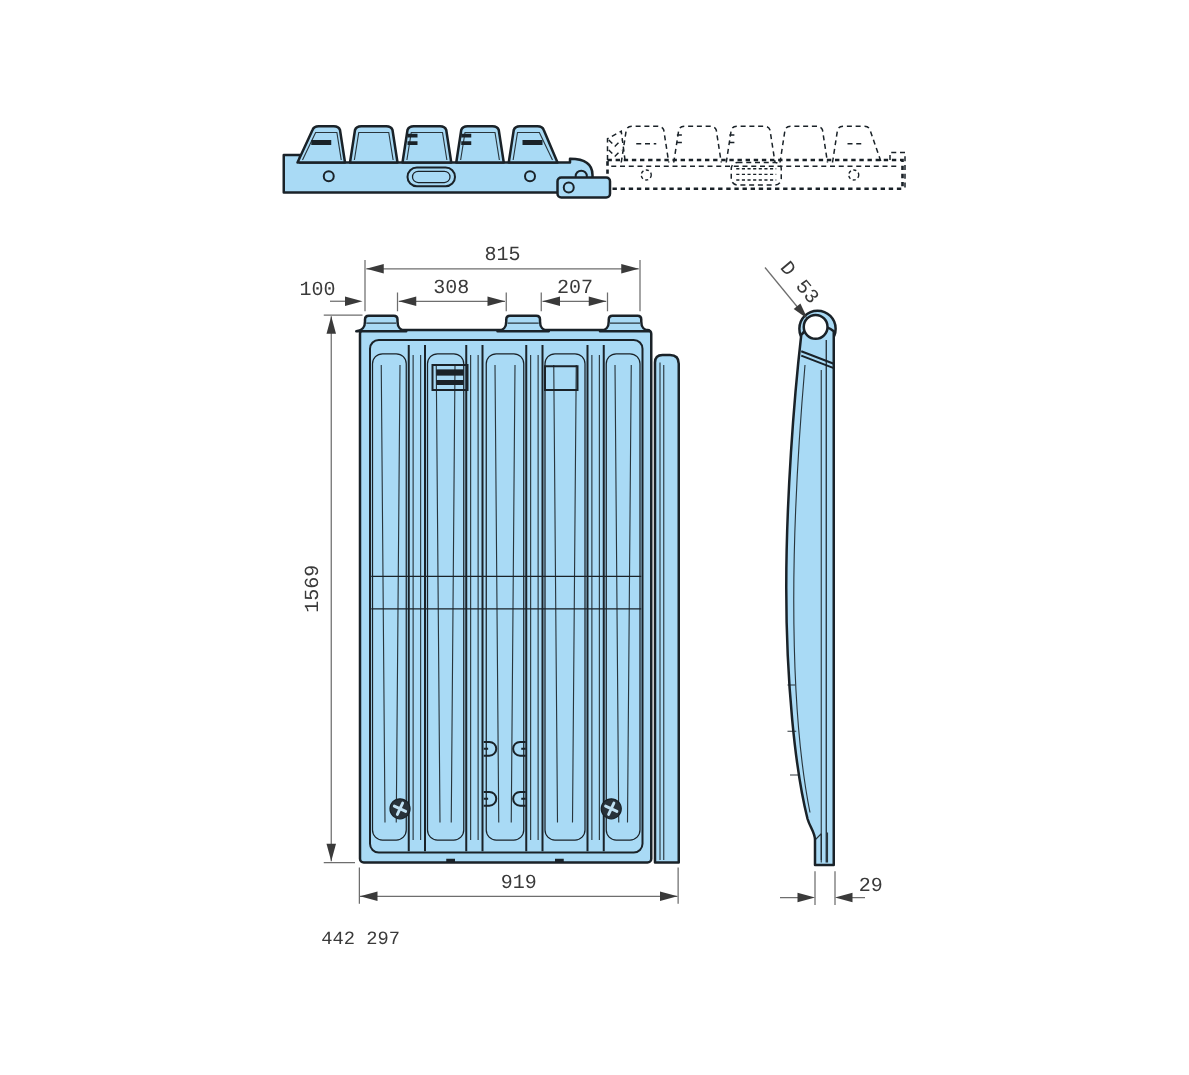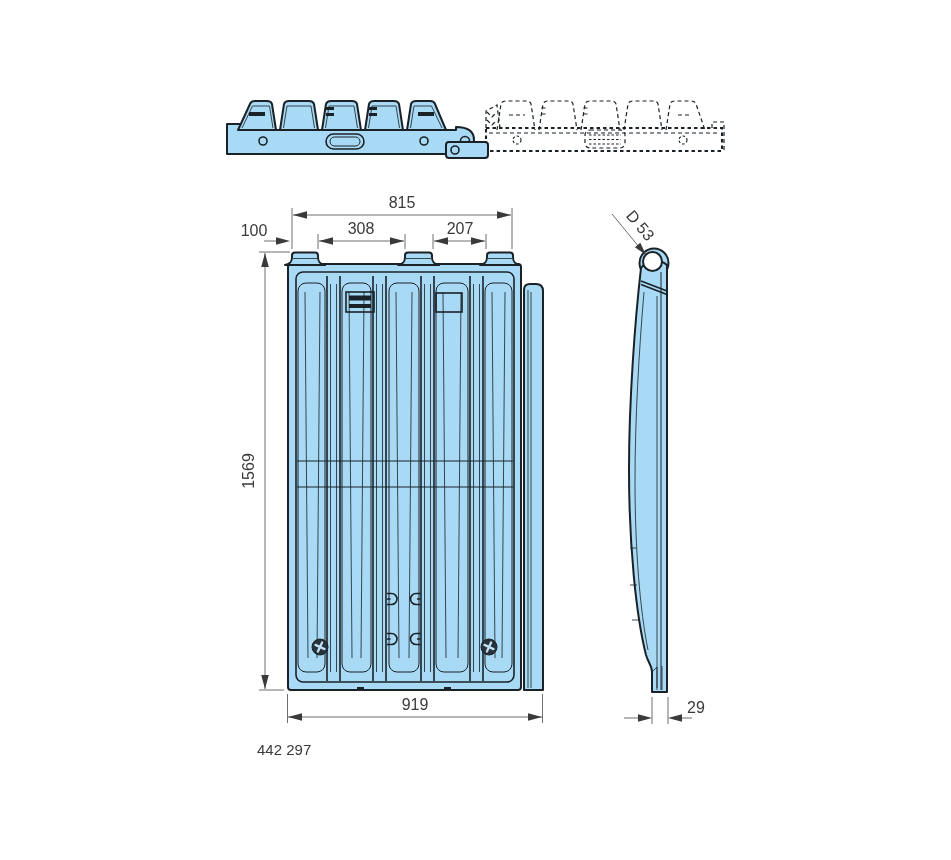--- a/index.html
+++ b/index.html
@@ -6,21 +6,21 @@
     --part-fill:#a9daf5;
     --outline:#1a2228;
     --dim-line:#6e6e6e;
     --dim-text:#3a3a3a;
     --screw:#28323a;
     --screw-slot:#bfe0f2;
     --background:#ffffff;
   }
   html,body{margin:0;padding:0;background:var(--background);}
   .canvas{position:relative;width:951px;height:860px;background:var(--background);
-          font-family:Liberation Sans, sans-serif;overflow:hidden;}
+          font-family:Liberation Mono, monospace;overflow:hidden;}
   svg{position:absolute;left:0;top:0;}
   .part{fill:var(--part-fill);stroke:var(--outline);stroke-width:2;stroke-linejoin:round;}
   .det{fill:none;stroke:var(--outline);stroke-width:1;}
   .det2{fill:none;stroke:var(--outline);stroke-width:1.6;}
   .thin{fill:none;stroke:var(--outline);stroke-width:.9;opacity:.9;}
   .dark{fill:var(--outline);stroke:none;}
   .dash{fill:none;stroke:var(--outline);stroke-width:2.1;stroke-dasharray:3.5 3;}
   .dashthin{fill:none;stroke:var(--outline);stroke-width:1.2;stroke-dasharray:4 3;}
   .dashc{fill:none;stroke:var(--outline);stroke-width:1.1;stroke-dasharray:2.5 2;}
   .dim{fill:none;stroke:var(--dim-line);stroke-width:1;}

